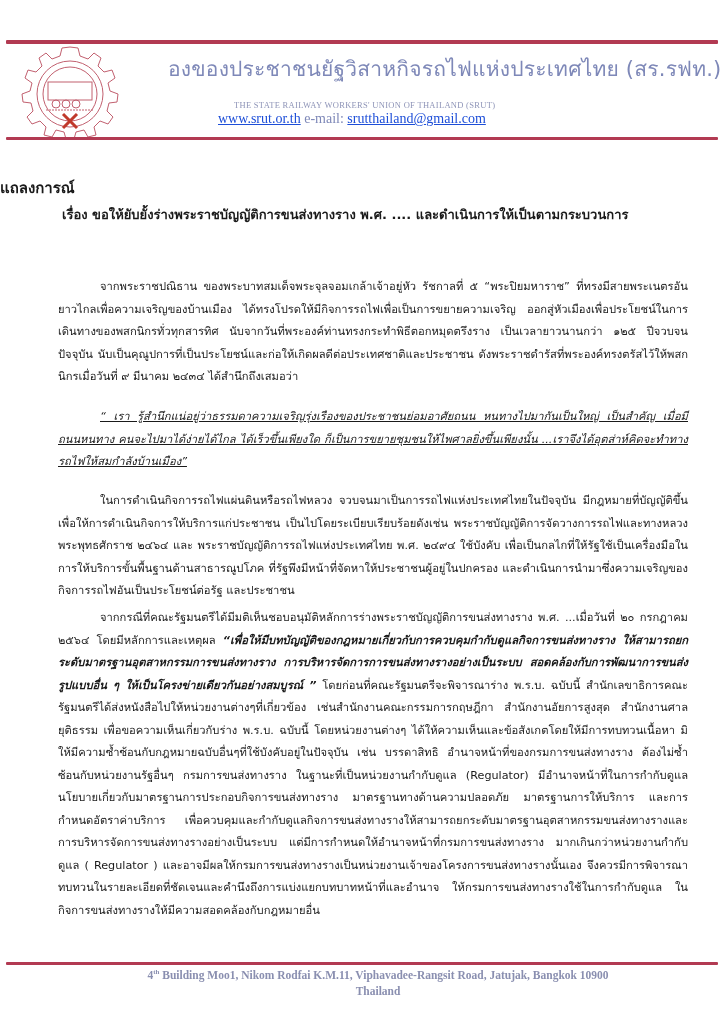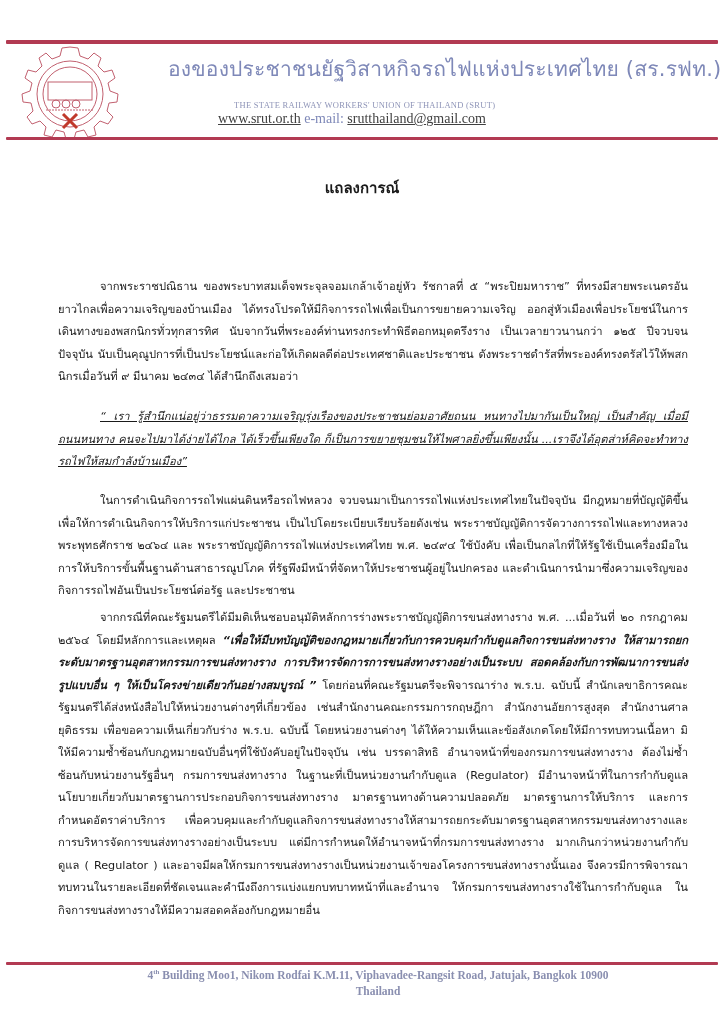--- a/index.html
+++ b/index.html
@@ -17,23 +17,23 @@
     font-family: "DejaVu Sans", sans-serif; white-space: nowrap;
   }
   .hdr-en {
     position: absolute; left: 234px; top: 88px; font-size: 8.5px; color: #8f95b8;
     font-family: "Liberation Serif", serif; letter-spacing: 0.3px; white-space: nowrap; margin-top: 12px;
   }
   .hdr-web {
     position: absolute; left: 218px; top: 111px; font-size: 14px; color: #7e88b8;
     font-family: "Liberation Serif", serif; white-space: nowrap;
   }
-  .hdr-web a { color: #404040; text-decoration: underline; }
+  .hdr-web a { color: #1d4ed8; text-decoration: underline; }
   .title {
-    position: absolute; left: 0; right: 0; top: 176px; text-align: center; font-size: 15px; font-weight: bold; color: #1a1a1a;
+    position: absolute; left: 0; right: 0; top: 176px; font-size: 15px; font-weight: bold; color: #1a1a1a;
   }
   .subject {
     position: absolute; left: 62px; top: 204px; width: 620px; font-size: 13px; font-weight: bold; line-height: 22px;
   }
   .subject .line2 { padding-left: 41px; display: block; }
   .para {
     position: absolute; left: 58px; width: 630px; font-size: 11.2px; line-height: 22.5px; text-align: justify;
   }
   .para .indent { display: inline-block; width: 42px; }
   .p1 { top: 276px; }
@@ -77,20 +77,21 @@
   <a>www.srut.or.th</a>
   <span>e-mail:</span>
   <a>srutthailand@gmail.com</a>
 </div>
 
 <div class="rule mid"></div>
 
 <div class="title">แถลงการณ์</div>
 
 <div class="subject">
+  <span>เรื่อง ขอให้ยับยั้งร่างพระราชบัญญัติการขนส่งทางราง พ.ศ. .... และดำเนินการให้เป็นตามกระบวนการ</span>
 </div>
 
 <div class="para p1">
   <span class="indent"></span><span>จากพระราชปณิธาน ของพระบาทสมเด็จพระจุลจอมเกล้าเจ้าอยู่หัว รัชกาลที่ ๕ “พระปิยมหาราช” ที่ทรงมีสายพระเนตรอันยาวไกลเพื่อความเจริญของบ้านเมือง ได้ทรงโปรดให้มีกิจการรถไฟเพื่อเป็นการขยายความเจริญ ออกสู่หัวเมืองเพื่อประโยชน์ในการเดินทางของพสกนิกรทั่วทุกสารทิศ นับจากวันที่พระองค์ท่านทรงกระทำพิธีตอกหมุดตรึงราง เป็นเวลายาวนานกว่า ๑๒๕ ปีจวบจนปัจจุบัน นับเป็นคุณูปการที่เป็นประโยชน์และก่อให้เกิดผลดีต่อประเทศชาติและประชาชน ดังพระราชดำรัสที่พระองค์ทรงตรัสไว้ให้พสกนิกรเมื่อวันที่ ๙ มีนาคม ๒๔๓๔ ได้สำนึกถึงเสมอว่า</span>
 </div>
 
 <div class="para quote">
   <span class="indent"></span><span>“ เรา รู้สำนึกแน่อยู่ว่าธรรมดาความเจริญรุ่งเรืองของประชาชนย่อมอาศัยถนน หนทางไปมากันเป็นใหญ่ เป็นสำคัญ เมื่อมีถนนหนทาง คนจะไปมาได้ง่ายได้ไกล ได้เร็วขึ้นเพียงใด ก็เป็นการขยายชุมชนให้ไพศาลยิ่งขึ้นเพียงนั้น ...เราจึงได้อุตส่าห์คิดจะทำทางรถไฟให้สมกำลังบ้านเมือง”</span>
 </div>
 

